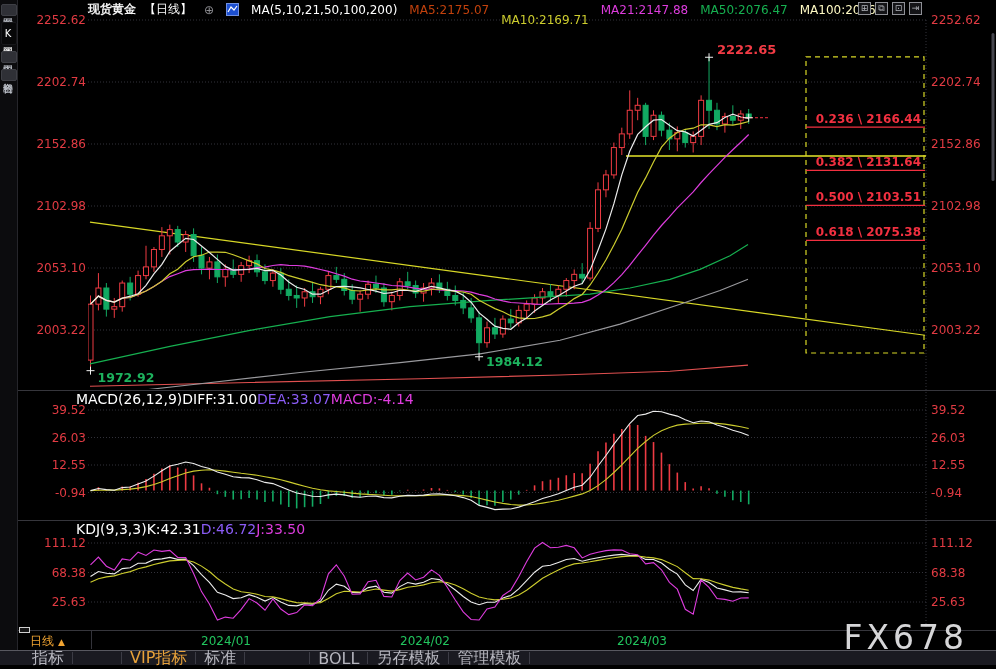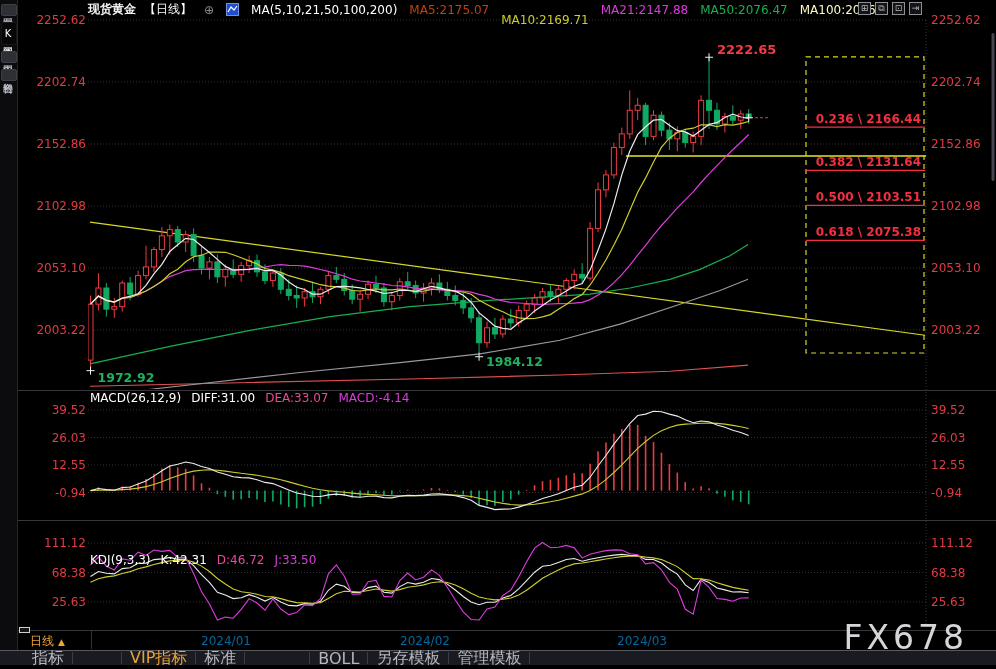--- a/index.html
+++ b/index.html
@@ -20,31 +20,31 @@
   .c-white{color:#ffffff;}
   .c-gray{color:#8d8d92;}
   .ma-val{font-weight:normal;}
   .header-icons{position:absolute;left:858px;top:2px;display:flex;gap:4px;z-index:7;}
   .hicon{width:13px;height:13px;border:1px solid #8f9096;color:#b0b2b8;font-size:9px;
          line-height:11px;text-align:center;box-sizing:border-box;background:#141417;cursor:pointer;}
   .chart-type-icon{display:inline-block;width:13px;height:13px;}
   
   #chart-svg{position:absolute;left:0;top:0;z-index:1;}
   
-  .panel-header{position:absolute;left:90px;font-size:12px;display:flex;gap:10px;z-index:7;white-space:nowrap;}
+  .panel-header{position:absolute;left:76px;font-size:14px;display:flex;z-index:7;white-space:nowrap;}
   .macd-header{top:391px;}
-  .kdj-header{top:521px;margin-top:32px;}
-  .v-yellow{color:#ec4899;}
+  .kdj-header{top:521px;}
+  .v-yellow{color:#8b5cf6;}
   .v-magenta{color:#dd3cdd;}
   
   .xaxis{position:absolute;left:0;top:631px;width:996px;height:19px;z-index:6;}
   .period{position:absolute;left:30px;top:2px;color:#f0a432;font-weight:normal;font-size:12px;cursor:pointer;}
   .period .tri{font-size:9px;margin-left:4px;}
   .cell-sep{position:absolute;left:91px;top:0;width:1px;height:18px;background:#33333a;}
-  .month{position:absolute;top:3px;width:60px;text-align:center;color:#0369a1;font-size:12px;}
+  .month{position:absolute;top:3px;width:60px;text-align:center;color:#22c55e;font-size:12px;}
   .m0{left:196px;} .m1{left:395px;} .m2{left:584px;margin-left:28px;}
   .scroll-corner{position:absolute;left:19px;top:627px;width:11px;height:6px;border:1px solid #cfcfcf;
                  background:#151515;z-index:7;box-sizing:border-box;}
   .watermark{position:absolute;right:28px;bottom:12px;font-size:33px;letter-spacing:4px;
              color:#d6d6d8;z-index:8;}
   
   .tabbar{position:absolute;left:0;top:650px;width:996px;height:15px;background:#1a1a21;
           border-top:1px solid #585860;display:flex;align-items:center;font-size:16px;
           color:#b7b7bf;z-index:9;box-sizing:border-box;padding-left:24px;}
   .tab{padding:1px 7px;margin:0 1px;cursor:pointer;white-space:nowrap;}

